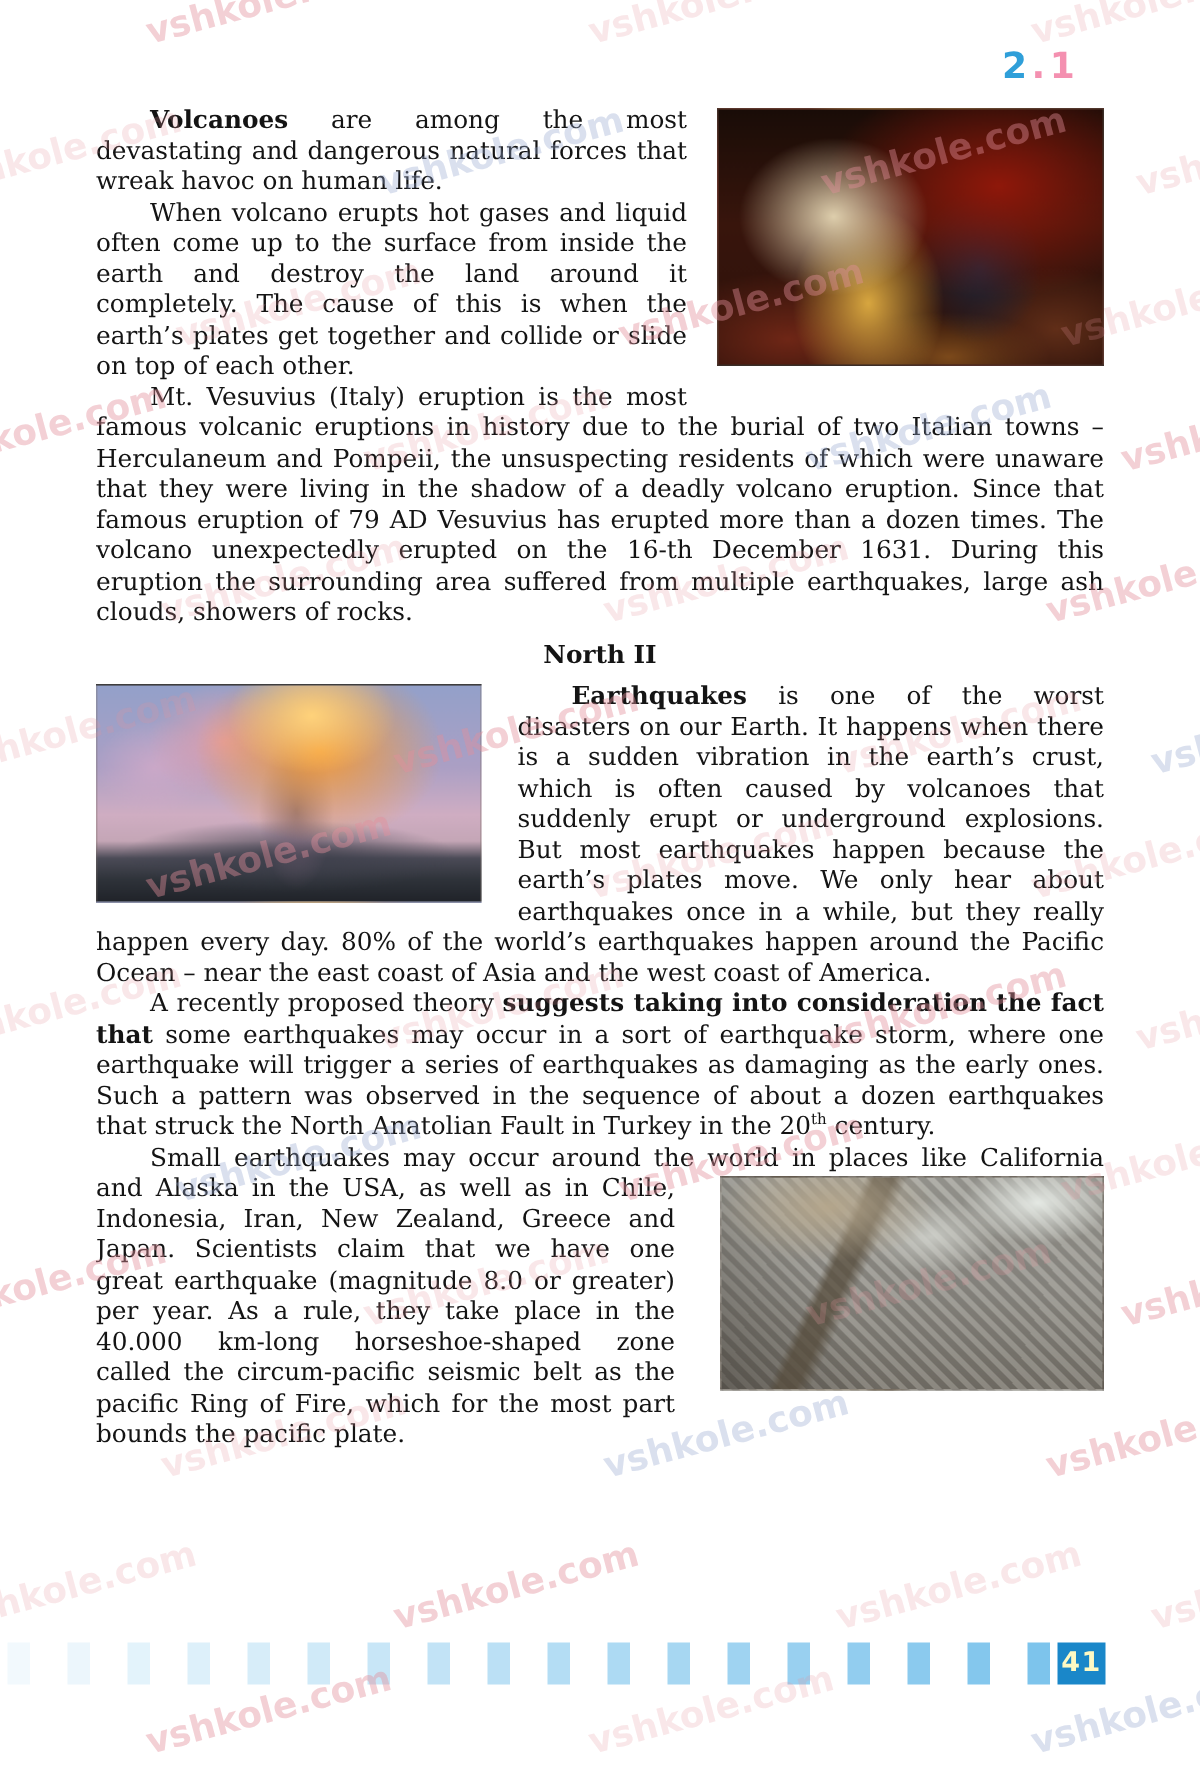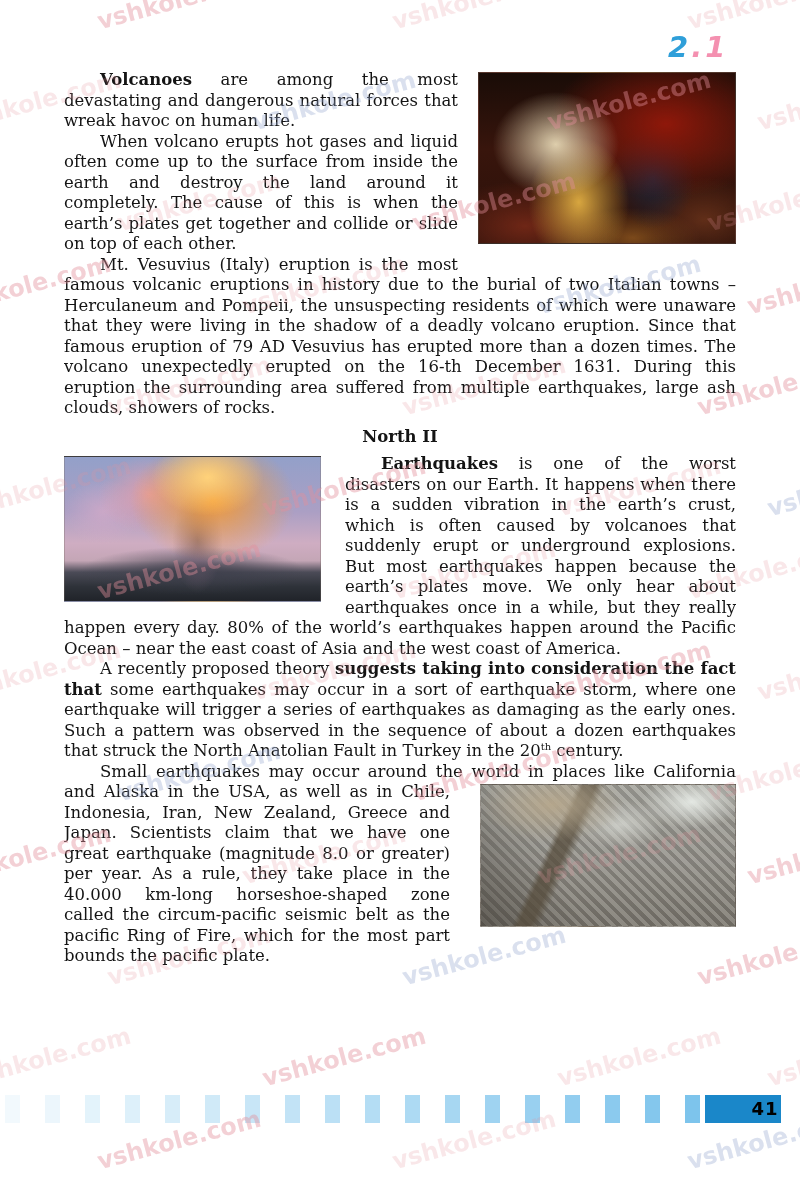--- a/index.html
+++ b/index.html
@@ -16,21 +16,21 @@
     position:absolute; white-space:nowrap;
     font-family:"DejaVu Sans","Liberation Sans",sans-serif;
     font-weight:bold; font-size:24px;
     transform:rotate(-15deg);
   }
 
   
   .chapter-badge {
     position:absolute; top:30px; left:668px; z-index:4;
     font-family:"DejaVu Sans","Liberation Sans",sans-serif;
-    font-weight:bold; font-size:29px; letter-spacing:3px;font-style:italic;
+    font-weight:bold; font-size:24px; letter-spacing:3px;
   }
 
   
   .content {
     position:absolute; top:70px; left:64px; width:672px; height:1014px;
     z-index:2; overflow:hidden;
     font-size:16.5px; line-height:20.5px; text-align:justify;
   }
   .content p { margin:0; text-indent:36px; }
   .content p.no-indent { text-indent:0; }
@@ -88,24 +88,23 @@
   }
 
   
   #pager-squares {
     position:absolute; left:5px; top:1095px; height:28px; z-index:2;
     display:flex; gap:25px;
   }
   .pager-square { width:15px; height:28px; display:inline-block; }
   .page-num {
     position:absolute; left:705px; top:1095px; width:32px; height:28px; z-index:2;
-    color:#000000; font-family:"DejaVu Sans","Liberation Sans",sans-serif;
+    color:#fef9c3; font-family:"DejaVu Sans","Liberation Sans",sans-serif;
     font-weight:bold; font-size:18px; line-height:28px; text-align:center;
     letter-spacing:1px;
-    padding-left:44px;
   }
 </style>
 </head>
 <body>
 
 <div class="page">
 
   <div id="watermark-layer">
       <span class="wm" style="left: 95px; top: -14px; color: rgba(226, 144, 154, 0.42);">vshkole.com</span>
       <span class="wm" style="left: 390px; top: -14px; color: rgba(226, 144, 154, 0.22);">vshkole.com</span>

